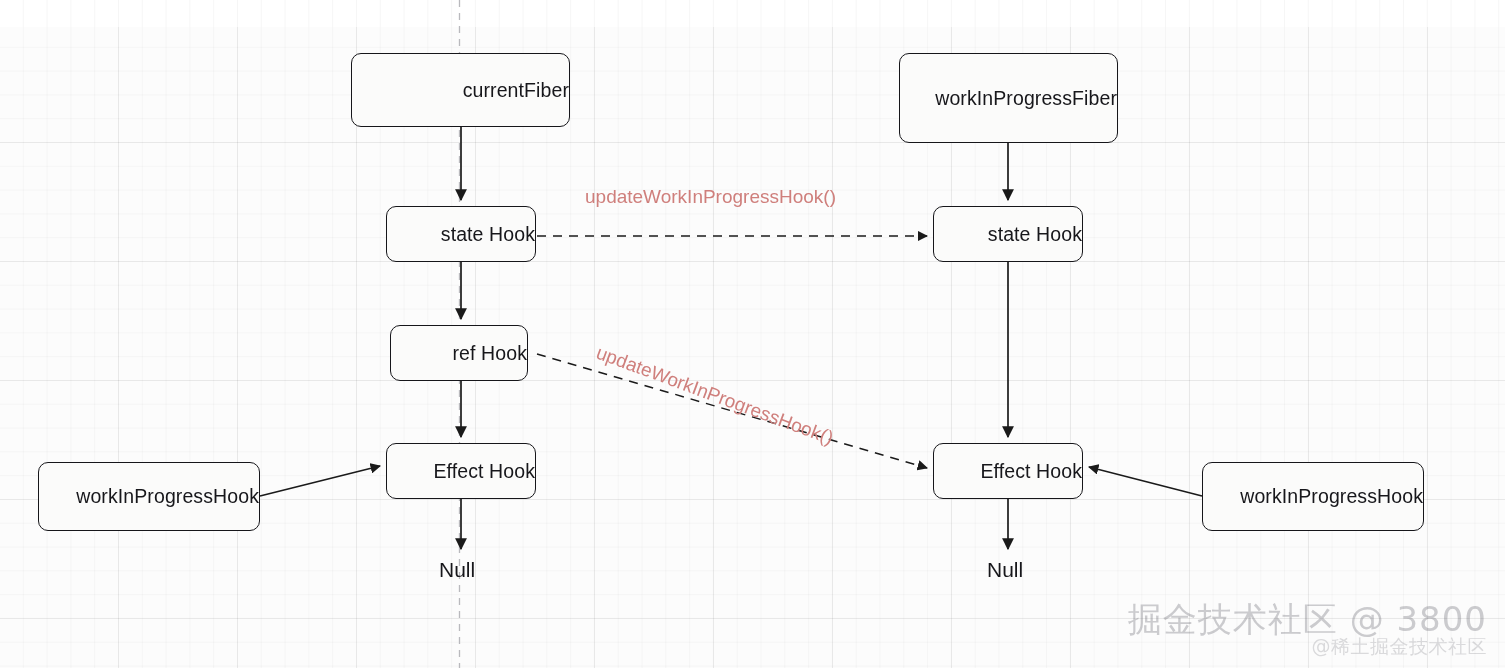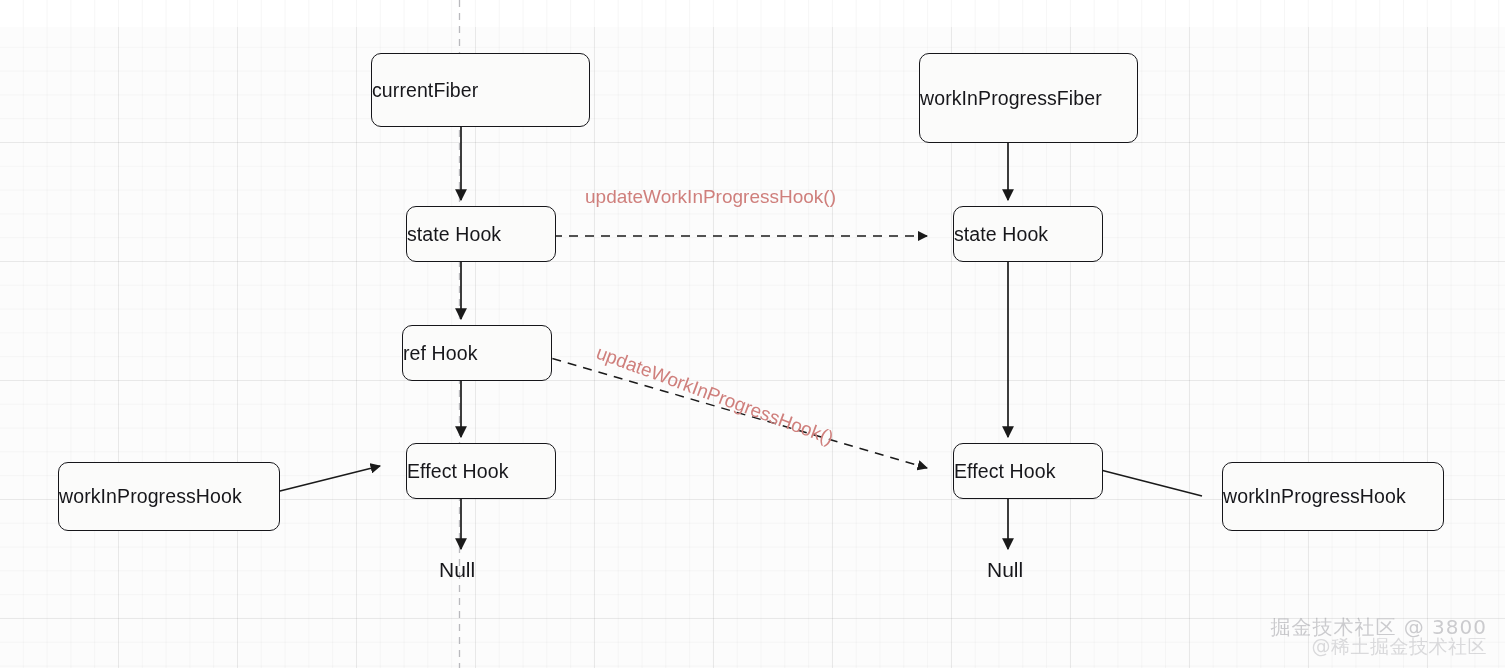--- a/index.html
+++ b/index.html
@@ -58,27 +58,26 @@
 
   
   .node {
     position: absolute;
     box-sizing: border-box;
     background: #fbfbfa;
     border: 1.6px solid #16161a;
     border-radius: 10px;
     display: flex;
     align-items: center;
-    justify-content: flex-start;
+    justify-content: flex-end;
     color: #17171b;
     font-size: 19.5px;
     letter-spacing: 0.1px;
     white-space: nowrap;
     font-family: "Liberation Sans", sans-serif;
-    margin-left: 20px;
   }
 
   
   .plain-label {
     position: absolute;
     color: #17171b;
     font-size: 21px;
     white-space: nowrap;
     font-family: "Liberation Sans", sans-serif;
     text-align: center;
@@ -98,21 +97,21 @@
   
   #watermark {
     position: absolute;
     right: 18px;
     bottom: 8px;
     text-align: right;
     pointer-events: none;
     user-select: none;
   }
   #watermark .wm-main {
-    font-size: 20px;
+    font-size: 34px;
     color: rgba(90,90,98,0.30);
     letter-spacing: 1px;
     font-family: "DejaVu Sans", sans-serif;
     line-height: 1.12;
   }
   #watermark .wm-sub {
     font-size: 19px;
     color: rgba(120,120,128,0.26);
     letter-spacing: 0.5px;
     font-family: "DejaVu Sans", sans-serif;
@@ -168,21 +167,21 @@
   </div>
 
   <div class="node" style="left:386px; top:206px; width:150px; height:56px;">
     <span>state Hook</span>
   </div>
 
   <div class="node" style="left:933px; top:206px; width:150px; height:56px;">
     <span>state Hook</span>
   </div>
 
-  <div class="node" style="left:382px; top:325px; width:150px; height:56px;">
+  <div class="node" style="left:390px; top:325px; width:138px; height:56px;">
     <span>ref Hook</span>
   </div>
 
   <div class="node" style="left:386px; top:443px; width:150px; height:56px;">
     <span>Effect Hook</span>
   </div>
 
   <div class="node" style="left:933px; top:443px; width:150px; height:56px;">
     <span>Effect Hook</span>
   </div>

